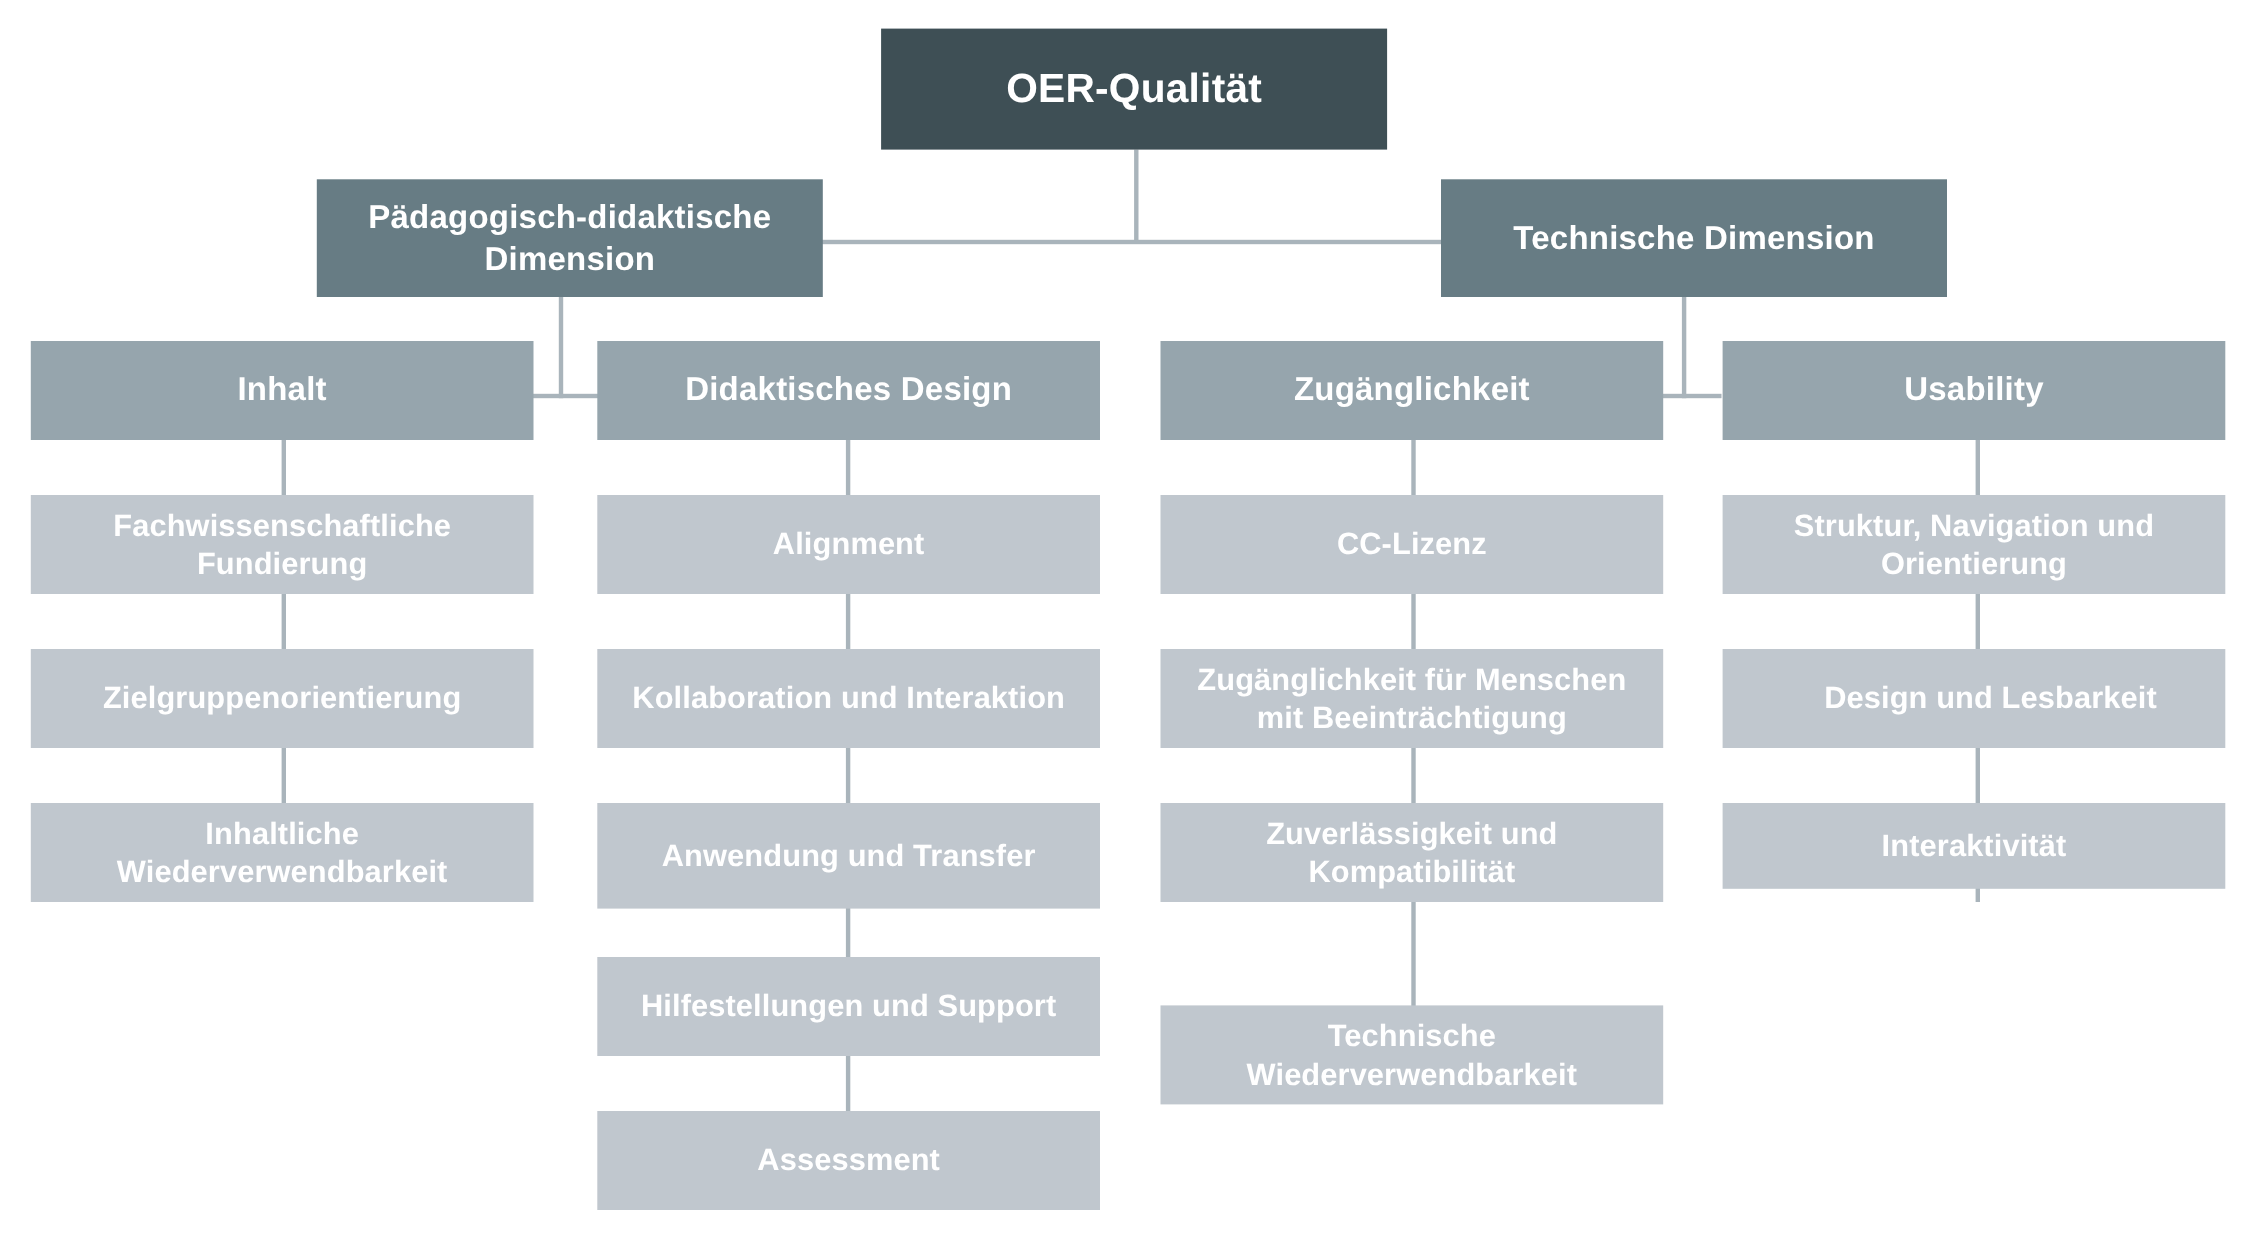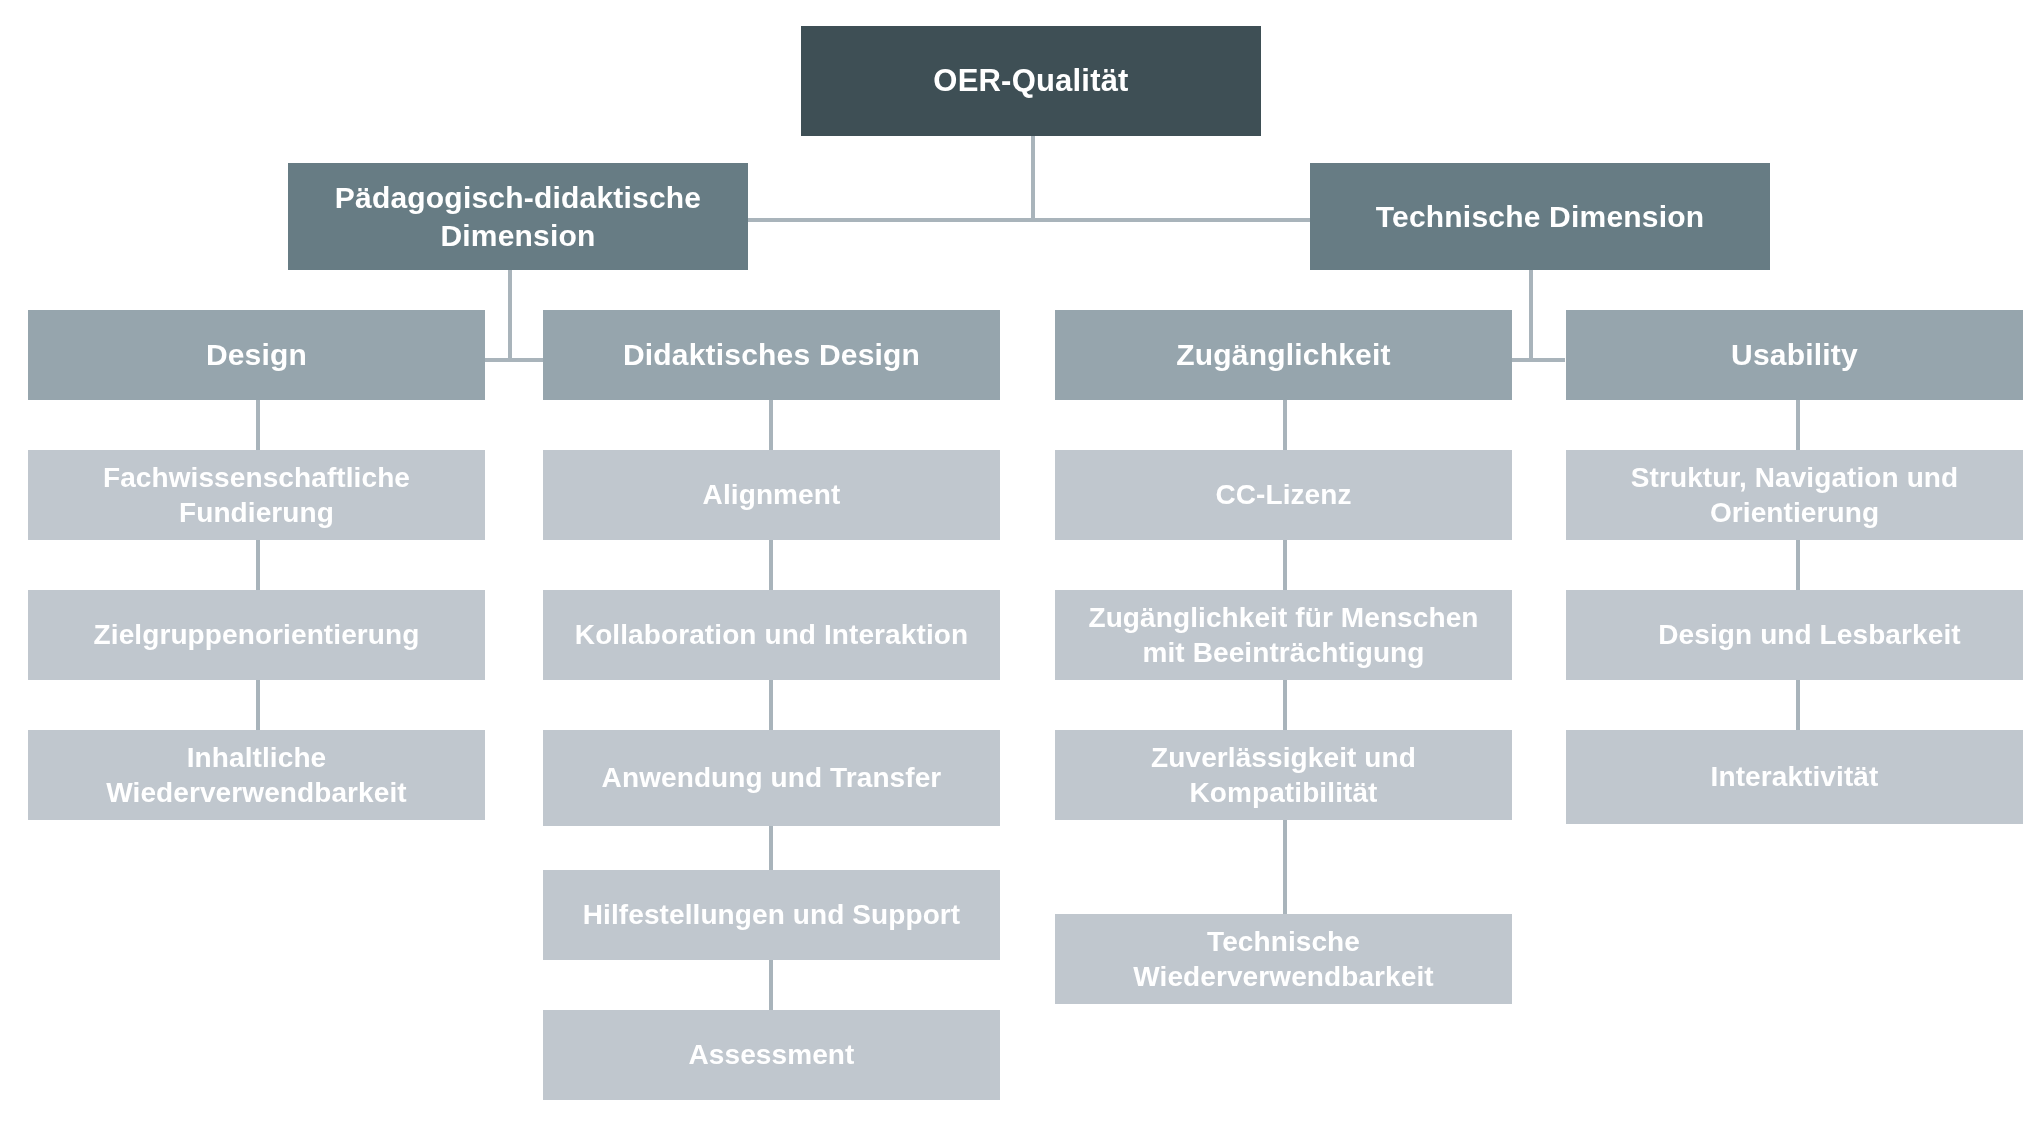--- a/index.html
+++ b/index.html
@@ -25,21 +25,21 @@
     text-align: center;
     color: #ffffff;
     font-weight: bold;
     line-height: 1.26;
     box-sizing: border-box;
     padding: 4px 10px;
     z-index: 2;
   }
   .node.root {
     background: #3e4f55;
-    font-size: 31px;
+    font-size: 37px;
     letter-spacing: 0.2px;
   }
   .node.dim {
     background: #677c84;
     font-size: 30px;
     letter-spacing: 0.2px;
   }
   .node.cat {
     background: #96a5ad;
     font-size: 30px;
@@ -89,21 +89,21 @@
 
   <div class="node dim" style="left:288px; top:163px; width:460px; height:107px;">
     <span>Pädagogisch-didaktische Dimension</span>
   </div>
 
   <div class="node dim" style="left:1310px; top:163px; width:460px; height:107px;">
     <span>Technische Dimension</span>
   </div>
 
   <div class="node cat" style="left:28px; top:310px; width:457px; height:90px;">
-    <span>Design</span>
+    <span>Inhalt</span>
   </div>
 
   <div class="node cat" style="left:543px; top:310px; width:457px; height:90px;align-items:center;">
     <span>Didaktisches Design</span>
   </div>
 
   <div class="node cat" style="left:1055px; top:310px; width:457px; height:90px;">
     <span>Zugänglichkeit</span>
   </div>
 
@@ -149,17 +149,17 @@
   <div class="node leaf" style="left:1055px; top:914px; width:457px; height:90px;">
     <span>Technische Wiederverwendbarkeit</span>
   </div>
 
   <div class="node leaf" style="left:1566px; top:450px; width:457px; height:90px;">
     <span>Struktur, Navigation und Orientierung</span>
   </div>
   <div class="node leaf" style="left:1566px; top:590px; width:457px; height:90px;padding-left:40px;">
     <span>Design und Lesbarkeit</span>
   </div>
-  <div class="node leaf" style="left:1566px; top:730px; width:457px; height:94px;">
+  <div class="node leaf" style="left:1566px; top:730px; width:457px; height:78px;">
     <span>Interaktivität</span>
   </div>
 
 </div>
 
 </body></html>

